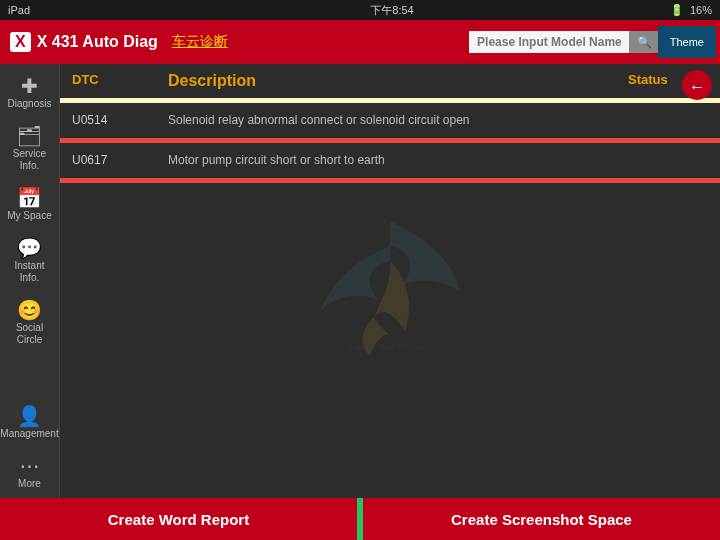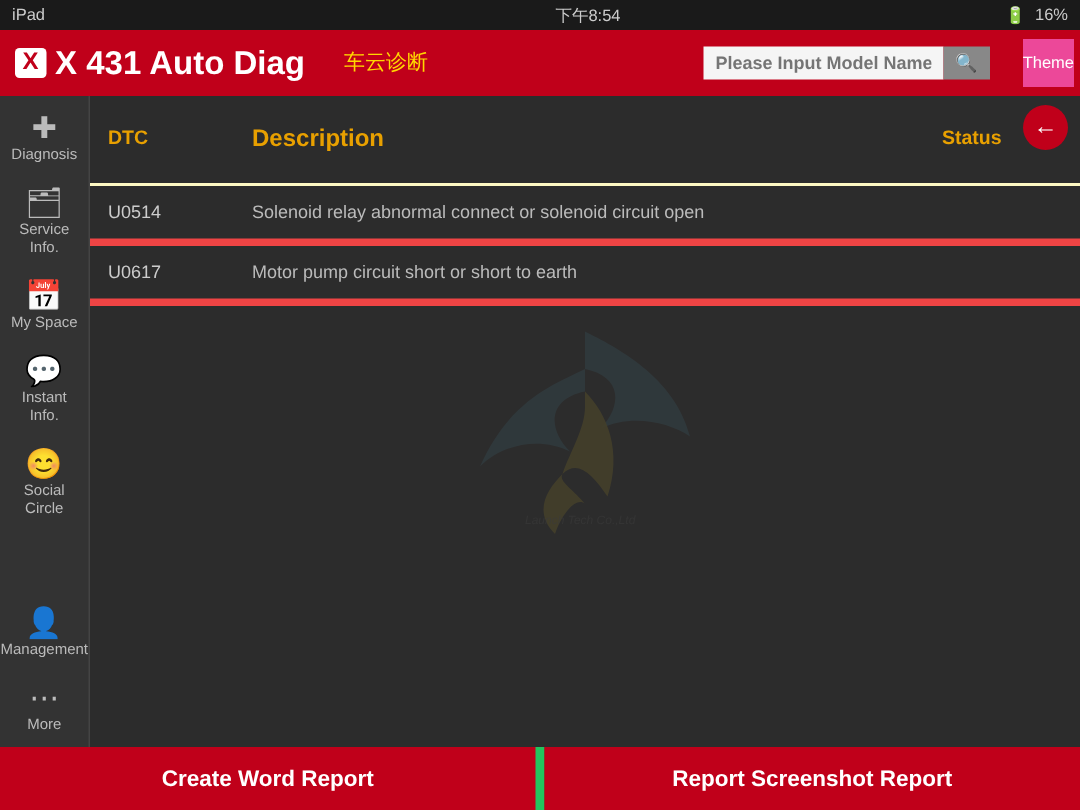--- a/index.html
+++ b/index.html
@@ -8,43 +8,43 @@
     
     .header {
       display: flex; align-items: center;
       background: #c0001a; height: 44px; padding: 0 10px;
       position: relative;
     }
     .header-logo {
       display: flex; align-items: center; gap: 6px;
     }
     .header-x431 {
-      color: white; font-size: 22px; font-weight: bold;
+      color: white; font-size: 16px; font-weight: bold;
     }
     .header-chinese {
-      color: #ffd700; font-size: 14px; margin-left: 20px;
+      color: #ffd700; font-size: 14px; margin-left: 8px; text-decoration: underline;
     }
     .header-search {
       position: absolute; right: 60px;
       display: flex; align-items: center;
     }
     .header-search input {
       background: #f5f5f5; border: none; outline: none;
       padding: 4px 8px; font-size: 12px; width: 160px;
       color: #999;
       font-weight: bold;
     }
     .search-btn {
       background: #888; border: none; color: white;
       padding: 4px 8px; cursor: pointer; font-size: 12px;
     }
     .theme-btn {
       position: absolute; right: 4px;
-      background: #ec4899; color: white; border: none;
-      padding: 4px 0; font-size: 11px; cursor: pointer;
+      background: #0c4a6e; color: white; border: none;
+      padding: 4px 12px; font-size: 11px; cursor: pointer;
       height: 32px;
     }
 
     
     .status-bar {
       background: #1a1a1a; height: 20px;
       display: flex; align-items: center; justify-content: space-between;
       padding: 0 8px; font-size: 11px; color: #ccc;
     }
     .status-left { display: flex; gap: 6px; align-items: center; }
@@ -71,21 +71,21 @@
 
     
     .content {
       flex: 1; background: #2c2c2c; display: flex; flex-direction: column;
       position: relative; overflow: hidden;
     }
 
     
     .table-header {
       display: flex; background: #2c2c2c;
-      border-bottom: 2px solid #fef9c3; padding: 20px 0;
+      border-bottom: 5px solid #fef9c3; padding: 8px 0;
     }
     .col-dtc {
       width: 100px; padding: 0 12px;
       color: #e8a000; font-size: 13px; font-weight: bold;
     }
     .col-desc {
       flex: 1; padding: 0 8px;
       color: #e8a000; font-size: 16px; font-weight: bold;
     }
     .col-status {
@@ -239,14 +239,14 @@
         <path d="M90 60 C105 75, 115 100, 105 130 C95 115, 85 105, 75 115 C80 100, 90 85, 90 70 Z" fill="#c8a820" opacity="0.9"></path>
         <path d="M75 115 C65 125, 55 140, 70 155 C75 140, 85 130, 90 135 C82 125, 72 120, 75 115 Z" fill="#c8a820" opacity="0.9"></path>
         <text x="50" y="148" font-size="8" fill="#888" opacity="0.6" font-style="italic">Launch Tech Co.,Ltd</text>
       </svg>
     </div>
   </div>
 </div>
 
 <div class="bottom-bar">
   <button class="bottom-btn">Create Word Report</button>
-  <button class="bottom-btn">Report Screenshot Report</button>
+  <button class="bottom-btn">Create Screenshot Space</button>
 </div>
 
 </body></html>

